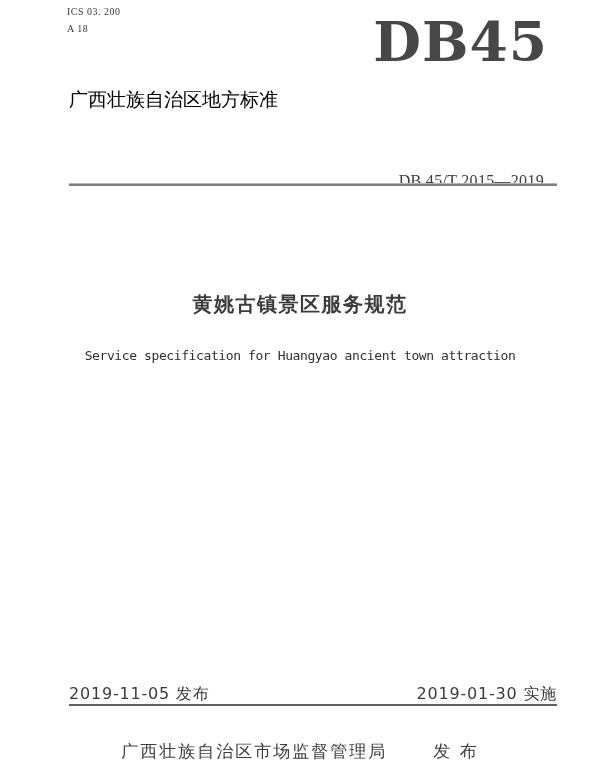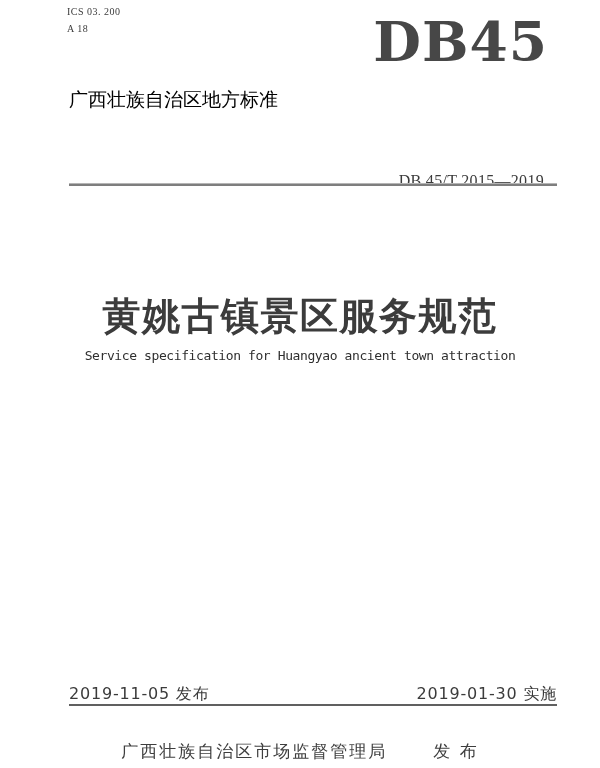--- a/index.html
+++ b/index.html
@@ -75,21 +75,21 @@
   .bottom-rule {
     top: 704px;
     background: #606060;
   }
   .doc-title {
     position: absolute;
     left: 0;
     top: 291px;
     width: 600px;
     text-align: center;
-    font-size: 38px;
+    font-size: 20px;
     font-weight: bold;
     letter-spacing: 1.5px;
     color: #3c3c3c;
   }
   .doc-subtitle {
     position: absolute;
     left: 0;
     top: 348px;
     width: 600px;
     text-align: center;

